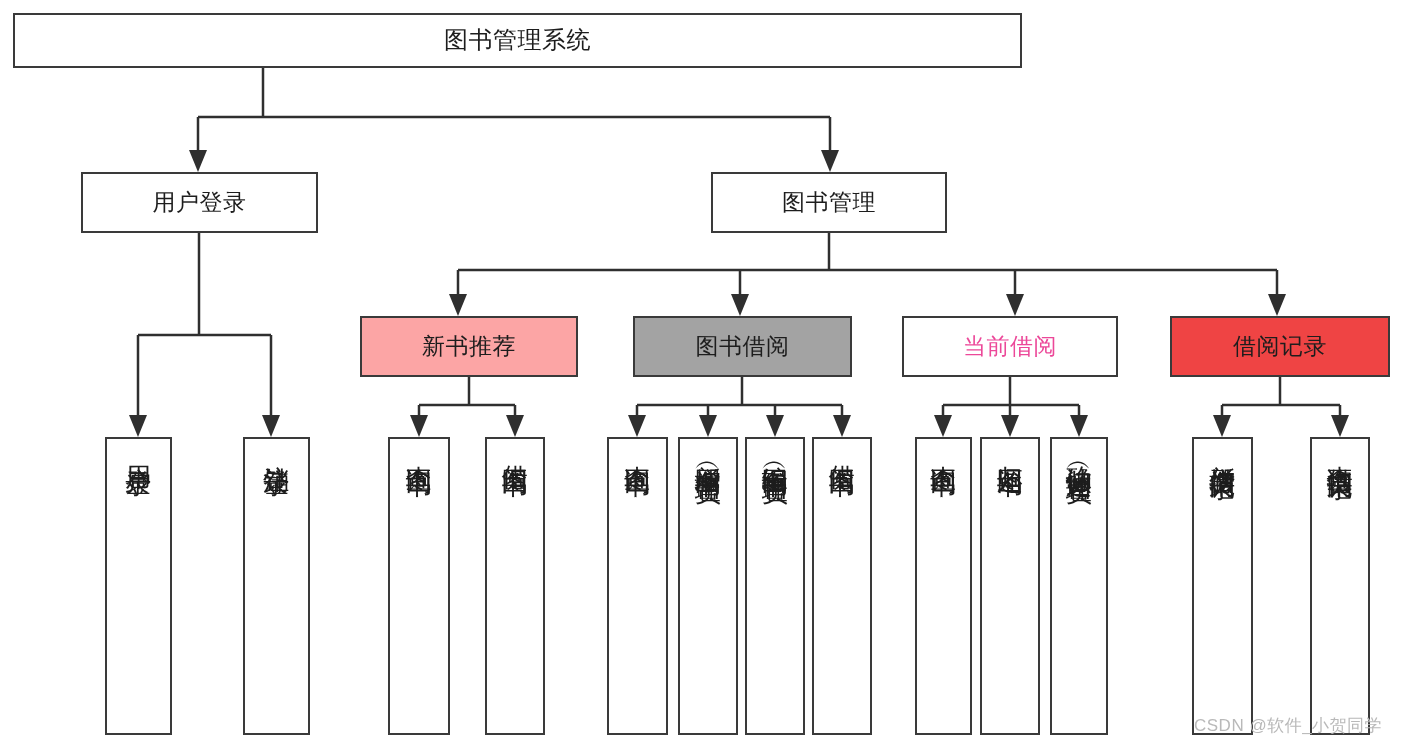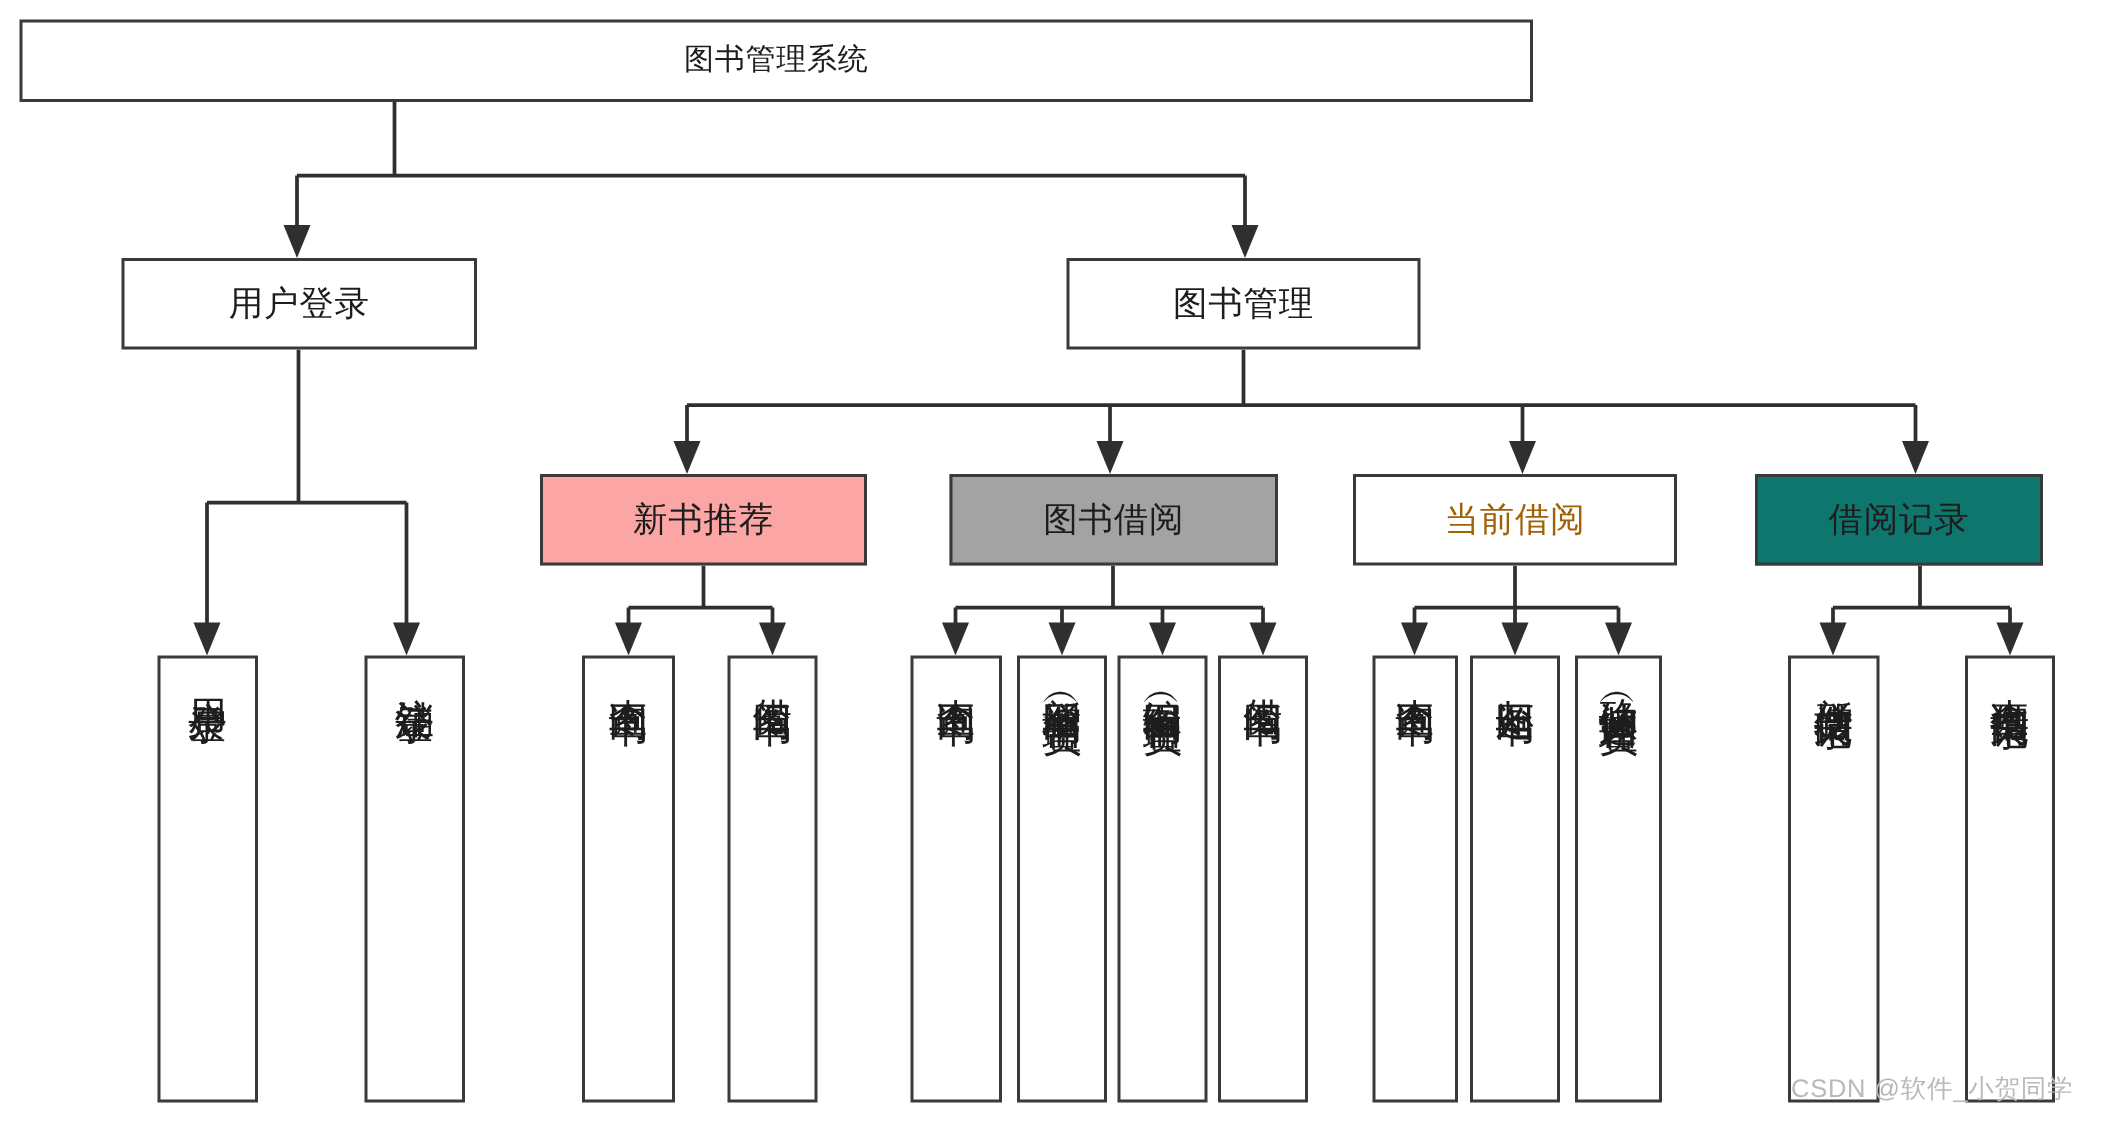--- a/index.html
+++ b/index.html
@@ -49,21 +49,21 @@
   .node-box.vertical {
     align-items: flex-start;
     padding-top: 6px;
   }
   .node-box.vertical .node-label {
     writing-mode: vertical-rl;
     text-orientation: upright;
     font-size: 26px;
     letter-spacing: 2px;
   }
-  .node-box.root .node-label { font-size: 20px; }
+  .node-box.root .node-label { font-size: 24px; }
   #watermark {
     position: absolute;
     color: #b9b9b9;
     font-size: 17px;
     letter-spacing: 0.5px;
     white-space: nowrap;
     pointer-events: none;
     user-select: none;
   }
 </style>
@@ -135,23 +135,23 @@
       <div class="node-box horizontal" style="left: 711px; top: 172px; width: 236px; height: 61px; border-color: rgb(58, 58, 58); background: rgb(255, 255, 255); align-items: center;">
         <span class="node-label" style="color: rgb(29, 29, 29);">图书管理</span>
       </div>
       <div class="node-box horizontal" style="left: 360px; top: 316px; width: 218px; height: 61px; border-color: rgb(58, 58, 58); background: #fca5a5;">
         <span class="node-label" style="color: rgb(29, 29, 29);">新书推荐</span>
       </div>
       <div class="node-box horizontal" style="left: 633px; top: 316px; width: 219px; height: 61px; border-color: rgb(58, 58, 58); background: #a3a3a3;">
         <span class="node-label" style="color: rgb(29, 29, 29);">图书借阅</span>
       </div>
       <div class="node-box horizontal" style="left: 902px; top: 316px; width: 216px; height: 61px; border-color: rgb(58, 58, 58); background: rgb(255, 255, 255);">
-        <span class="node-label" style="color: #a16207;">当前借阅</span>
+        <span class="node-label" style="color: #ec4899;">当前借阅</span>
       </div>
-      <div class="node-box horizontal" style="left: 1170px; top: 316px; width: 192px; height: 61px; border-color: rgb(58, 58, 58); background: #0f766e;">
+      <div class="node-box horizontal" style="left: 1170px; top: 316px; width: 220px; height: 61px; border-color: rgb(58, 58, 58); background: #ef4444;">
         <span class="node-label" style="color: rgb(29, 29, 29);">借阅记录</span>
       </div>
       <div class="node-box vertical" style="left: 105px; top: 437px; width: 67px; height: 298px; border-color: rgb(58, 58, 58); background: rgb(255, 255, 255);">
         <span class="node-label" style="color: rgb(29, 29, 29);">用户登录</span>
       </div>
       <div class="node-box vertical" style="left: 243px; top: 437px; width: 67px; height: 298px; border-color: rgb(58, 58, 58); background: rgb(255, 255, 255);">
         <span class="node-label" style="color: rgb(29, 29, 29);">注销登录</span>
       </div>
       <div class="node-box vertical" style="left: 388px; top: 437px; width: 62px; height: 298px; border-color: rgb(58, 58, 58); background: rgb(255, 255, 255);">
         <span class="node-label" style="color: rgb(29, 29, 29);">查询图书</span>

